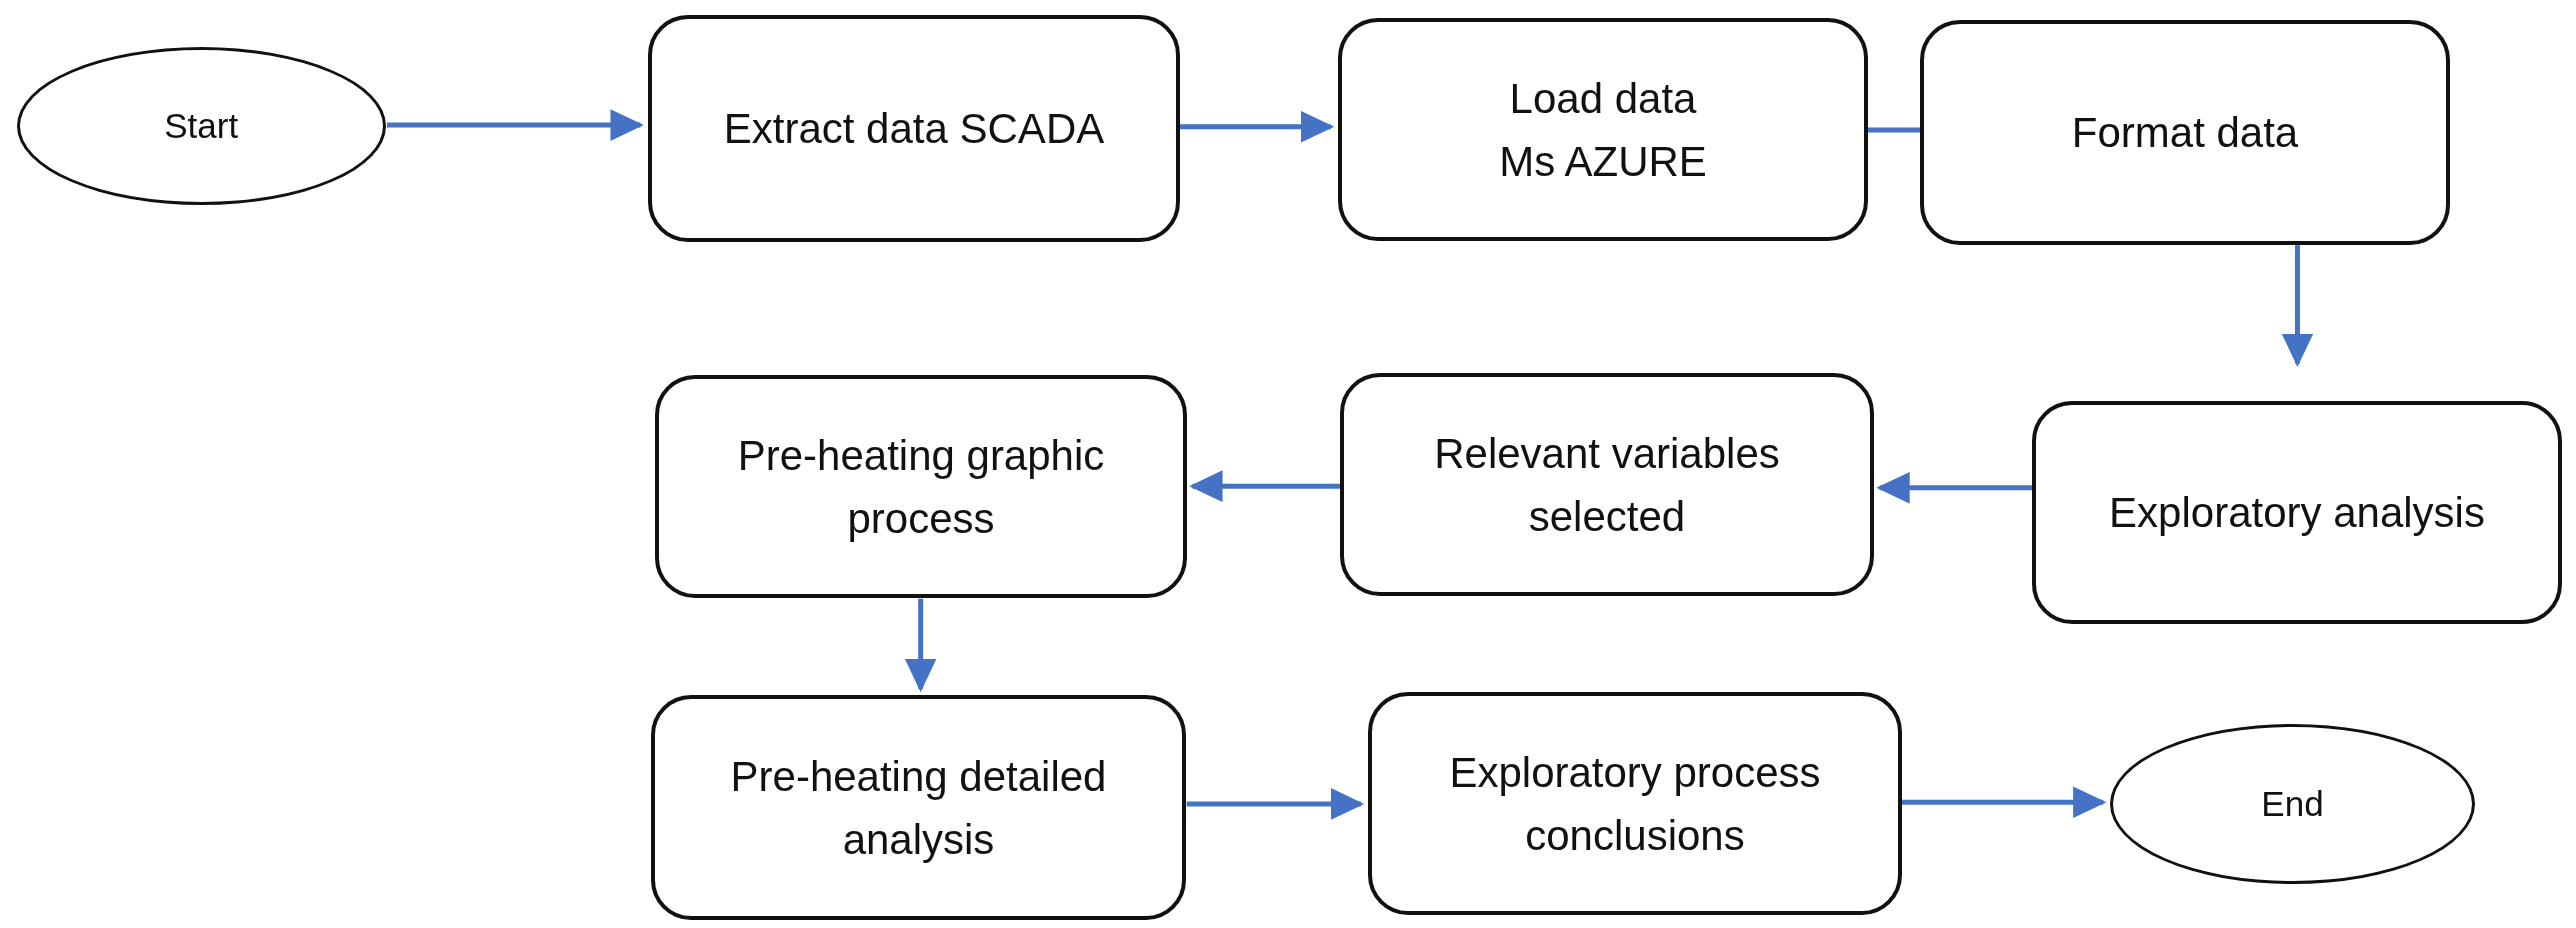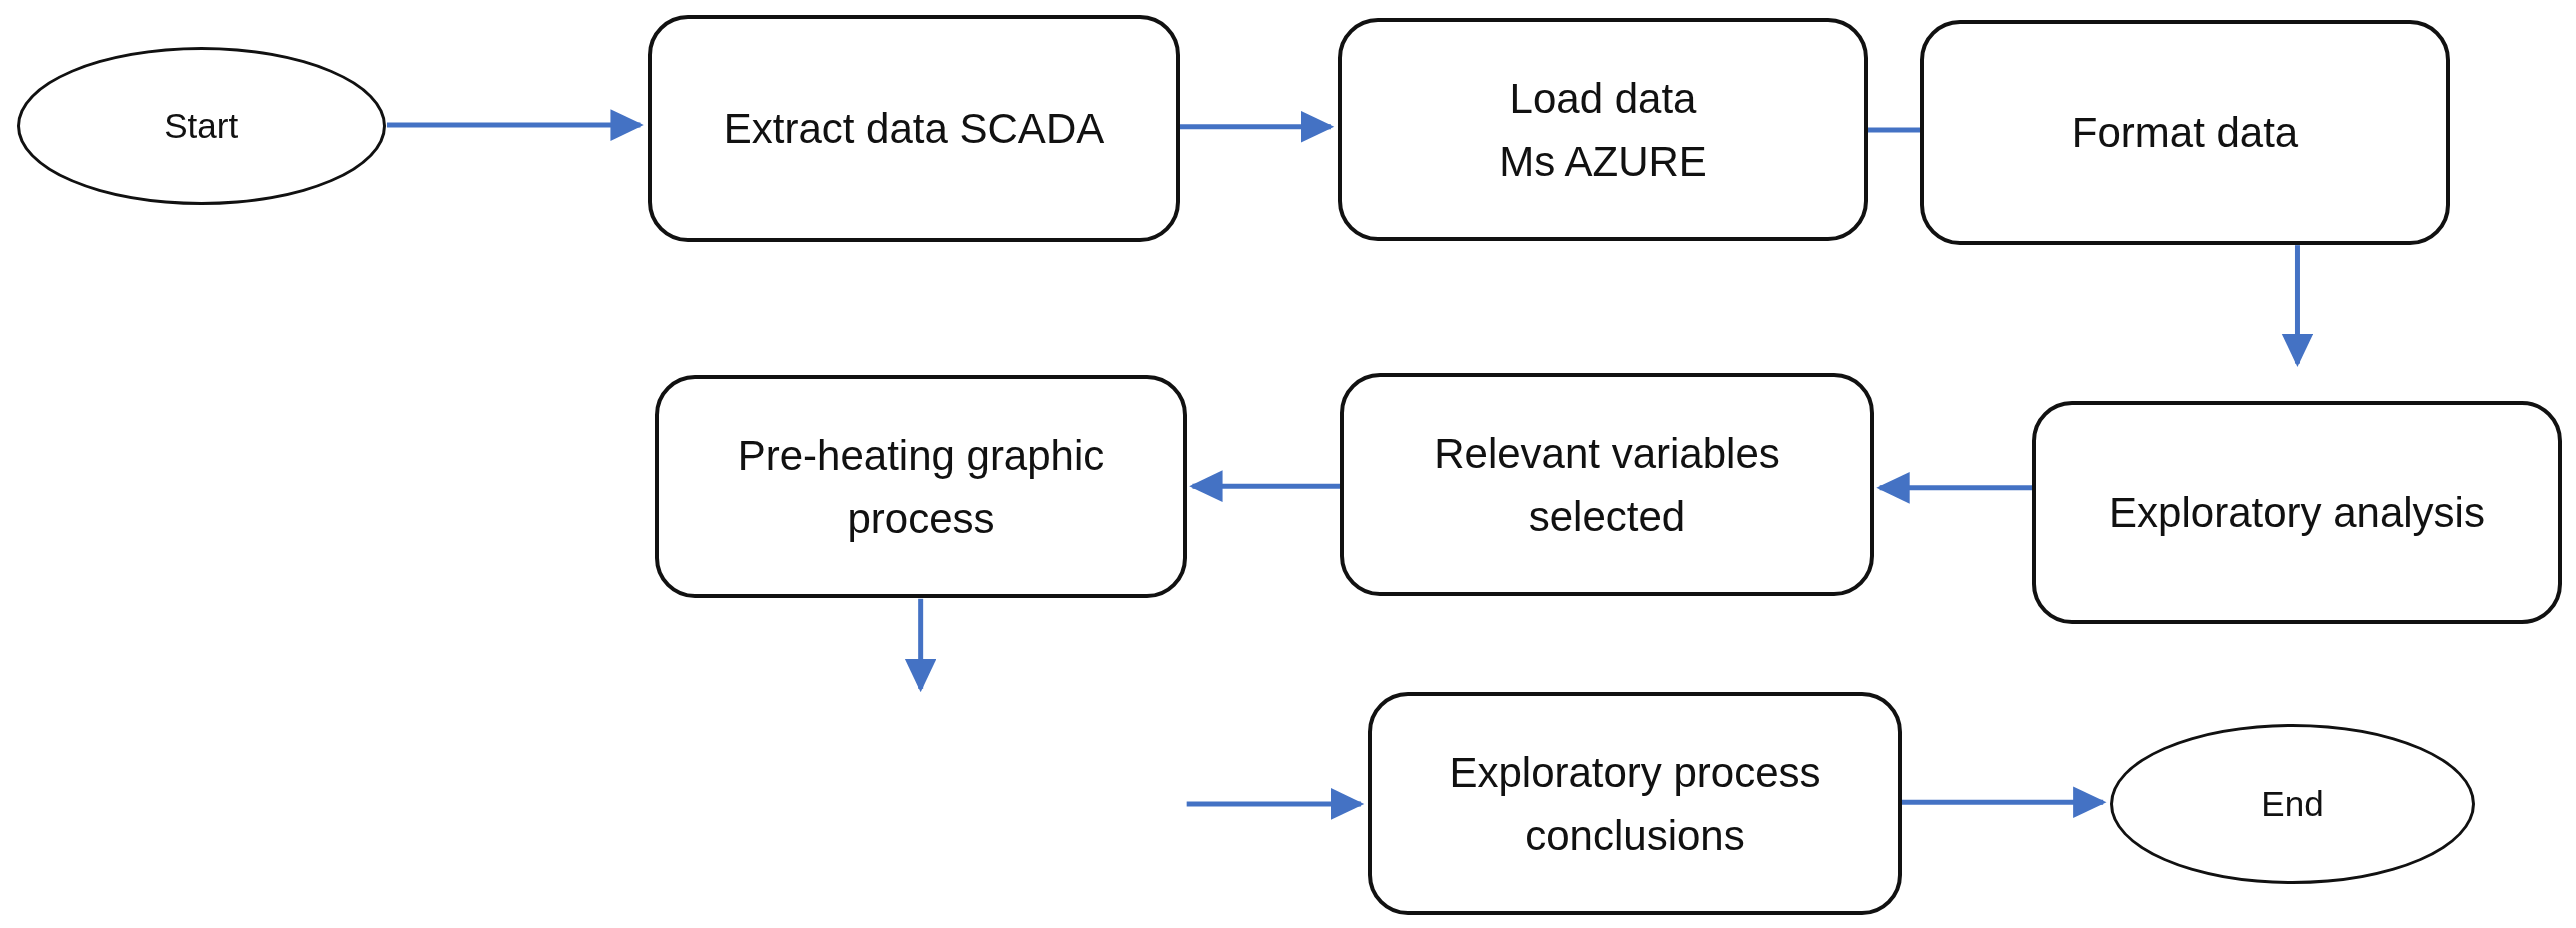--- a/index.html
+++ b/index.html
@@ -111,20 +111,24 @@
 
   <div id="n-relevant" class="node process">
     <span class="node-label">Relevant variables
 selected</span>
   </div>
 
   <div id="n-exploratory" class="node process">
     <span class="node-label">Exploratory analysis</span>
   </div>
 
+  <div id="n-detailed" class="node process">
+    <span class="node-label">Pre-heating detailed
+analysis</span>
+  </div>
 
   <div id="n-optimization" class="node process">
     <span class="node-label">Exploratory process
 conclusions</span>
   </div>
 
   <div id="n-end" class="node terminator">
     <span class="node-label">End</span>
   </div>
 

